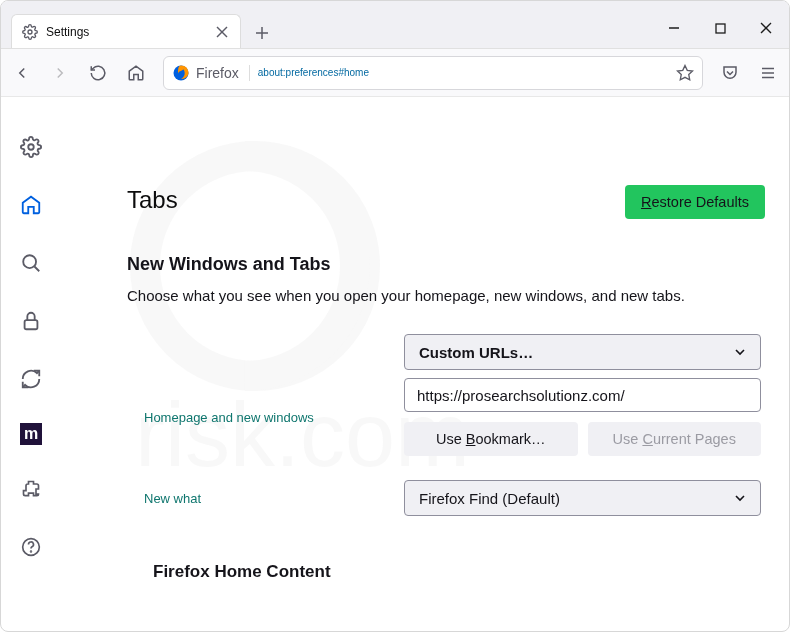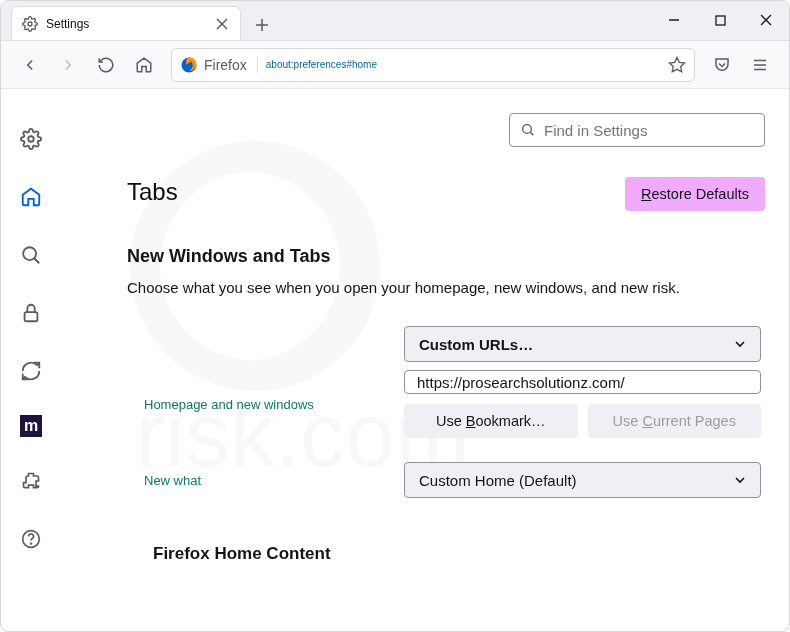--- a/index.html
+++ b/index.html
@@ -2,31 +2,31 @@
 <html><head>
 <meta charset="utf-8">
 <style>
 * { margin:0; padding:0; box-sizing:border-box; font-family:"Segoe UI",Arial,sans-serif; }
 body { width:790px; height:632px; background:#fff; position:relative; overflow:hidden; }
 
 
 .window { width:790px; height:632px; border:1px solid #d7d7d7; border-radius:8px; overflow:hidden; background:#fff; position:relative; }
 
 
-.titlebar { height:40px; display:flex; align-items:flex-end; background:#f0f0f4; border-bottom:1px solid #e0e0e0; }
+.titlebar { height:48px; display:flex; align-items:flex-end; background:#f0f0f4; border-bottom:1px solid #e0e0e0; }
 .tabs { display:flex; align-items:flex-end; padding-left:10px; flex:1; }
 .tab { height:34px; display:flex; align-items:center; background:#fff; border:1px solid #ddd; border-bottom:none; border-radius:6px 6px 0 0; padding:0 10px; margin-top:6px; gap:8px; min-width:230px; }
 .tab-title { font-size:12px; color:#0c0c0d; flex:1; }
 .tab-close { width:16px; height:16px; display:flex; align-items:center; justify-content:center; color:#5b5b66; cursor:pointer; }
 .newtab { width:30px; height:30px; display:flex; align-items:center; justify-content:center; margin-left:6px; color:#5b5b66; cursor:pointer; }
 .win-ctrls { display:flex; }
 .wc { width:46px; height:40px; display:flex; align-items:center; justify-content:center; cursor:pointer; color:#1c1c1c; }
 
 
-.toolbar { height:48px; display:flex; align-items:center; padding:0 12px; gap:4px; background:#f9f9fb; border-bottom:1px solid #e8e8e8; }
+.toolbar { height:48px; display:flex; align-items:center; padding:0 4px; gap:4px; background:#f9f9fb; border-bottom:1px solid #e8e8e8; }
 .tbtn { width:34px; height:34px; display:flex; align-items:center; justify-content:center; color:#5b5b66; border-radius:4px; cursor:pointer; }
 .tbtn.disabled { color:#bcbcbf; cursor:default; }
 .urlbar { flex:1; height:34px; background:#fff; border:1px solid #d7d7db; border-radius:6px; display:flex; align-items:center; padding:0 8px; gap:8px; margin:0 6px; }
 .urlbar .identity { display:flex; align-items:center; gap:6px; }
 .urlbar .ident-label { font-size:14px; color:#5b5b66; border-right:1px solid #ddd; padding-right:10px; }
 .urlbar input { flex:1; border:none; outline:none; font-size:10px; color:#0369a1; background:transparent; }
 .urlbar .star { color:#5b5b66; }
 
 
 .content { display:flex; height:calc(632px - 40px - 48px); }
@@ -35,34 +35,34 @@
 .sbtn.active { color:#0060df; }
 .sbtn.m { background:#20123a; color:#fff; font-weight:bold; font-size:16px; width:22px; height:22px; }
 
 .main { flex:1; padding:24px 28px 0 28px; position:relative; overflow:hidden; }
 
 .searchbox { position:absolute; top:24px; right:24px; width:256px; height:34px; border:1px solid #8f8f9d; border-radius:4px; display:flex; align-items:center; padding:0 10px; gap:8px; background:#fff; }
 .searchbox input { border:none; outline:none; font-size:15px; color:#5b5b66; flex:1; }
 
 h1.page-title { font-size:24px; font-weight:400; color:#0c0c0d; margin:65px 0 0 38px; }
 
-.restore { position:absolute; top:88px; right:24px; height:34px; background:#f0abfc; border:none; border-radius:4px; padding:8px 16px; font-size:14.5px; color:#15141a; cursor:pointer; }
+.restore { position:absolute; top:88px; right:24px; height:34px; background:#22c55e; border:none; border-radius:4px; padding:8px 16px; font-size:14.5px; color:#15141a; cursor:pointer; }
 .restore u { text-decoration:underline; }
 
 .section { margin:40px 0 0 38px; }
 .sec-h2 { font-size:18px; font-weight:600; color:#15141a; margin-bottom:10px; }
 .sec-desc { font-size:15px; color:#15141a; margin-bottom:28px; line-height:1.4; }
 
 .row { display:flex; align-items:center; margin-bottom:16px; }
 .row-label { width:260px; font-size:13px; color:#0f766e;margin-left:17px; }
 .row-controls { flex:1; max-width:368px; }
 
 .select { width:100%; height:36px; border:1px solid #8f8f9d; background:#f0f0f4; border-radius:4px; display:flex; align-items:center; justify-content:space-between; padding:0 14px; font-size:15px; color:#15141a; cursor:pointer; font-weight:600;gap:8px; }
 .select.light { font-weight:400; }
-.textin { width:100%; height:24px; border:1px solid #8f8f9d; border-radius:4px; padding:0 12px; font-size:15px; color:#15141a; outline:none; }
+.textin { width:100%; height:34px; border:1px solid #8f8f9d; border-radius:4px; padding:0 12px; font-size:15px; color:#15141a; outline:none; }
 .btnrow { display:flex; gap:10px; margin-top:10px; }
 .btn2 { flex:1; height:34px; background:#f0f0f4; border:none; border-radius:4px; font-size:14.5px; color:#15141a; cursor:pointer; }
 .btn2.disabled { color:#9b9ba3; cursor:default; }
 .btn2 u { text-decoration:underline; }
 
 .section2-h2 { font-size:17px; font-weight:600; color:#15141a; margin:46px 0 0 64px; }
 
 svg { display:block; }
 
 
@@ -229,37 +229,28 @@
       <div class="sbtn">
           <svg width="20" height="20" viewBox="0 0 24 24" fill="none" stroke="#5b5b66" stroke-width="2">
             <circle cx="12" cy="12" r="10"></circle>
             <path d="M9 9a3 3 0 1 1 4.2 2.7c-.8.5-1.2 1-1.2 2"></path>
             <circle cx="12" cy="17.5" r="0.5" fill="#5b5b66"></circle>
           </svg>
         </div>
     </div>
 
     <div class="main">
-      <div class="searchbox">
-        <span>
-            <svg width="16" height="16" viewBox="0 0 24 24" fill="none" stroke="#5b5b66" stroke-width="2">
-              <circle cx="10.5" cy="10.5" r="6.5"></circle>
-              <line x1="20" y1="20" x2="15.5" y2="15.5"></line>
-            </svg>
-          </span>
-        <input type="text" placeholder="Find in Settings" style="">
-      </div>
 
       <h1 class="page-title">Tabs</h1>
 
       <button class="restore"><u>R</u>estore Defaults</button>
 
       <div class="section">
         <h2 class="sec-h2">New Windows and Tabs</h2>
-        <p class="sec-desc">Choose what you see when you open your homepage, new windows, and new risk.</p>
+        <p class="sec-desc">Choose what you see when you open your homepage, new windows, and new tabs.</p>
 
         <div class="row" style="margin-bottom:8px;">
           <div class="row-label"></div>
           <div class="row-controls">
             <div class="select">
               <span>Custom URLs…</span>
               <span>
                   <svg width="12" height="12" viewBox="0 0 12 12" fill="none" stroke="#15141a" stroke-width="1.6">
                     <polyline points="2 4 6 8 10 4"></polyline>
                   </svg>
@@ -276,21 +267,21 @@
               <button class="btn2">Use <u>B</u>ookmark…</button>
               <button class="btn2 disabled">Use <u>C</u>urrent Pages</button>
             </div>
           </div>
         </div>
 
         <div class="row" style="margin-top:24px;">
           <div class="row-label">New what</div>
           <div class="row-controls">
             <div class="select light">
-              <span>Custom Home (Default)</span>
+              <span>Firefox Find (Default)</span>
               <span>
                   <svg width="12" height="12" viewBox="0 0 12 12" fill="none" stroke="#15141a" stroke-width="1.6">
                     <polyline points="2 4 6 8 10 4"></polyline>
                   </svg>
                 </span>
             </div>
           </div>
         </div>
       </div>
 

